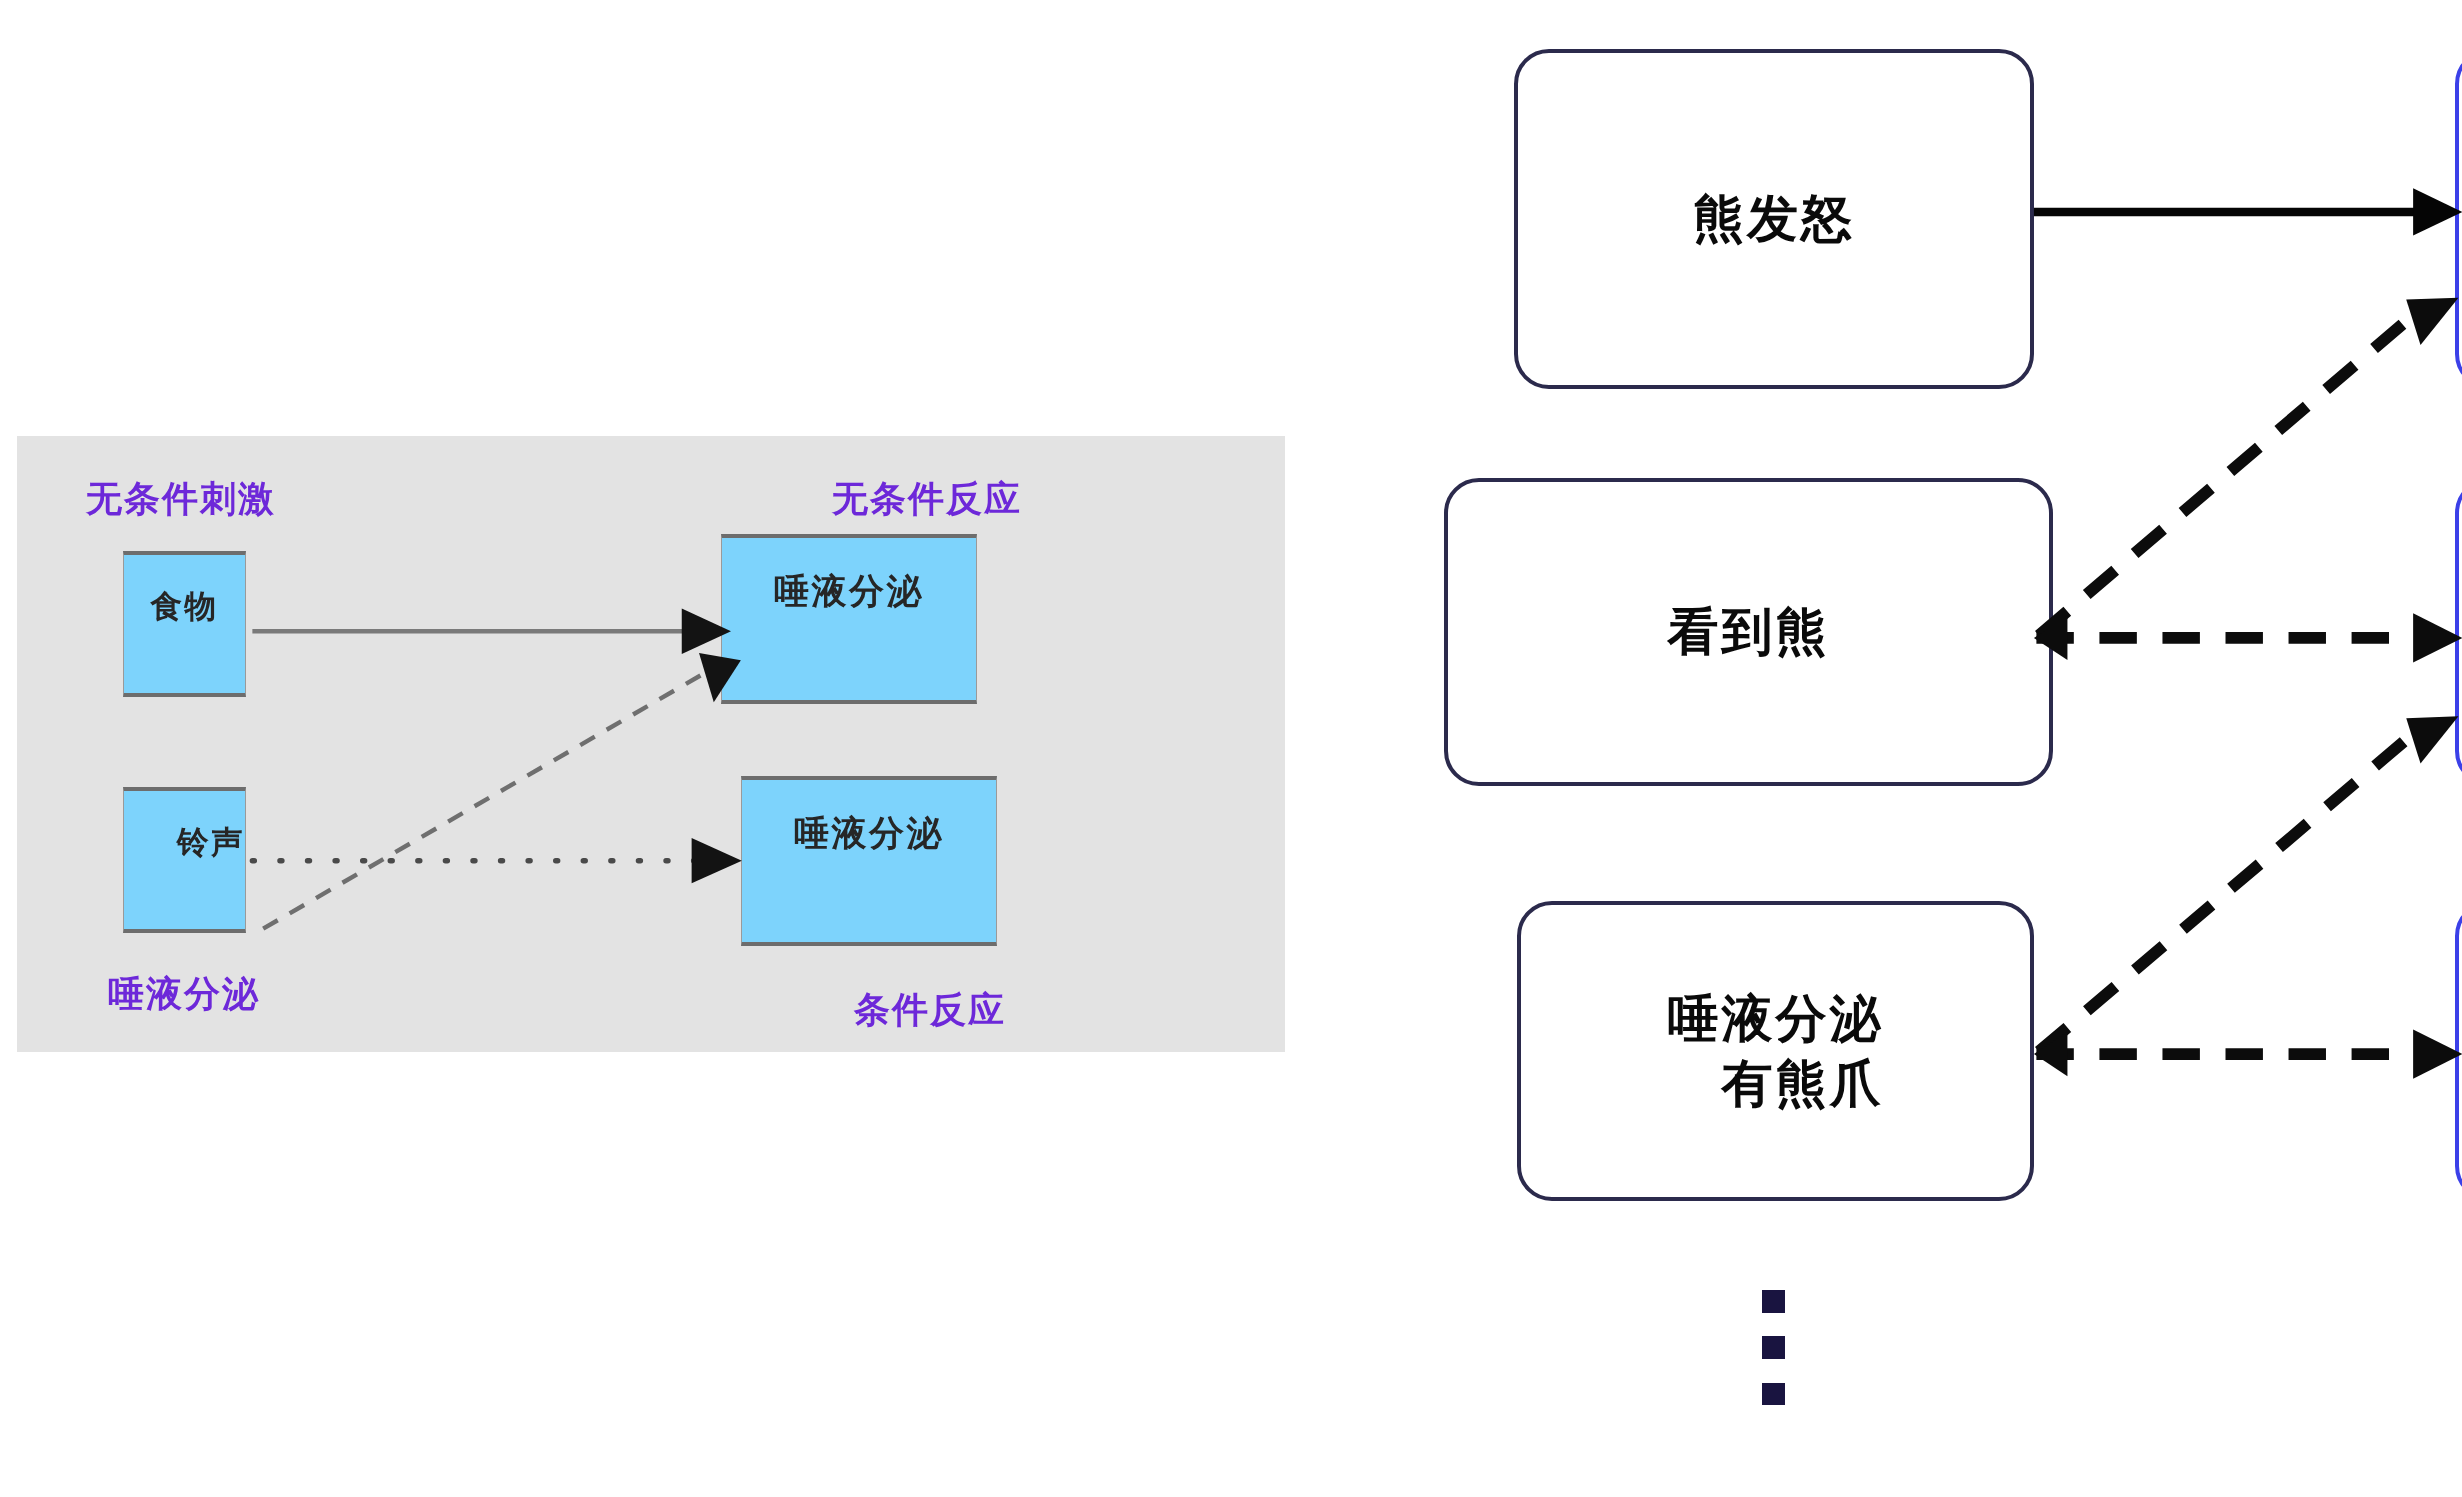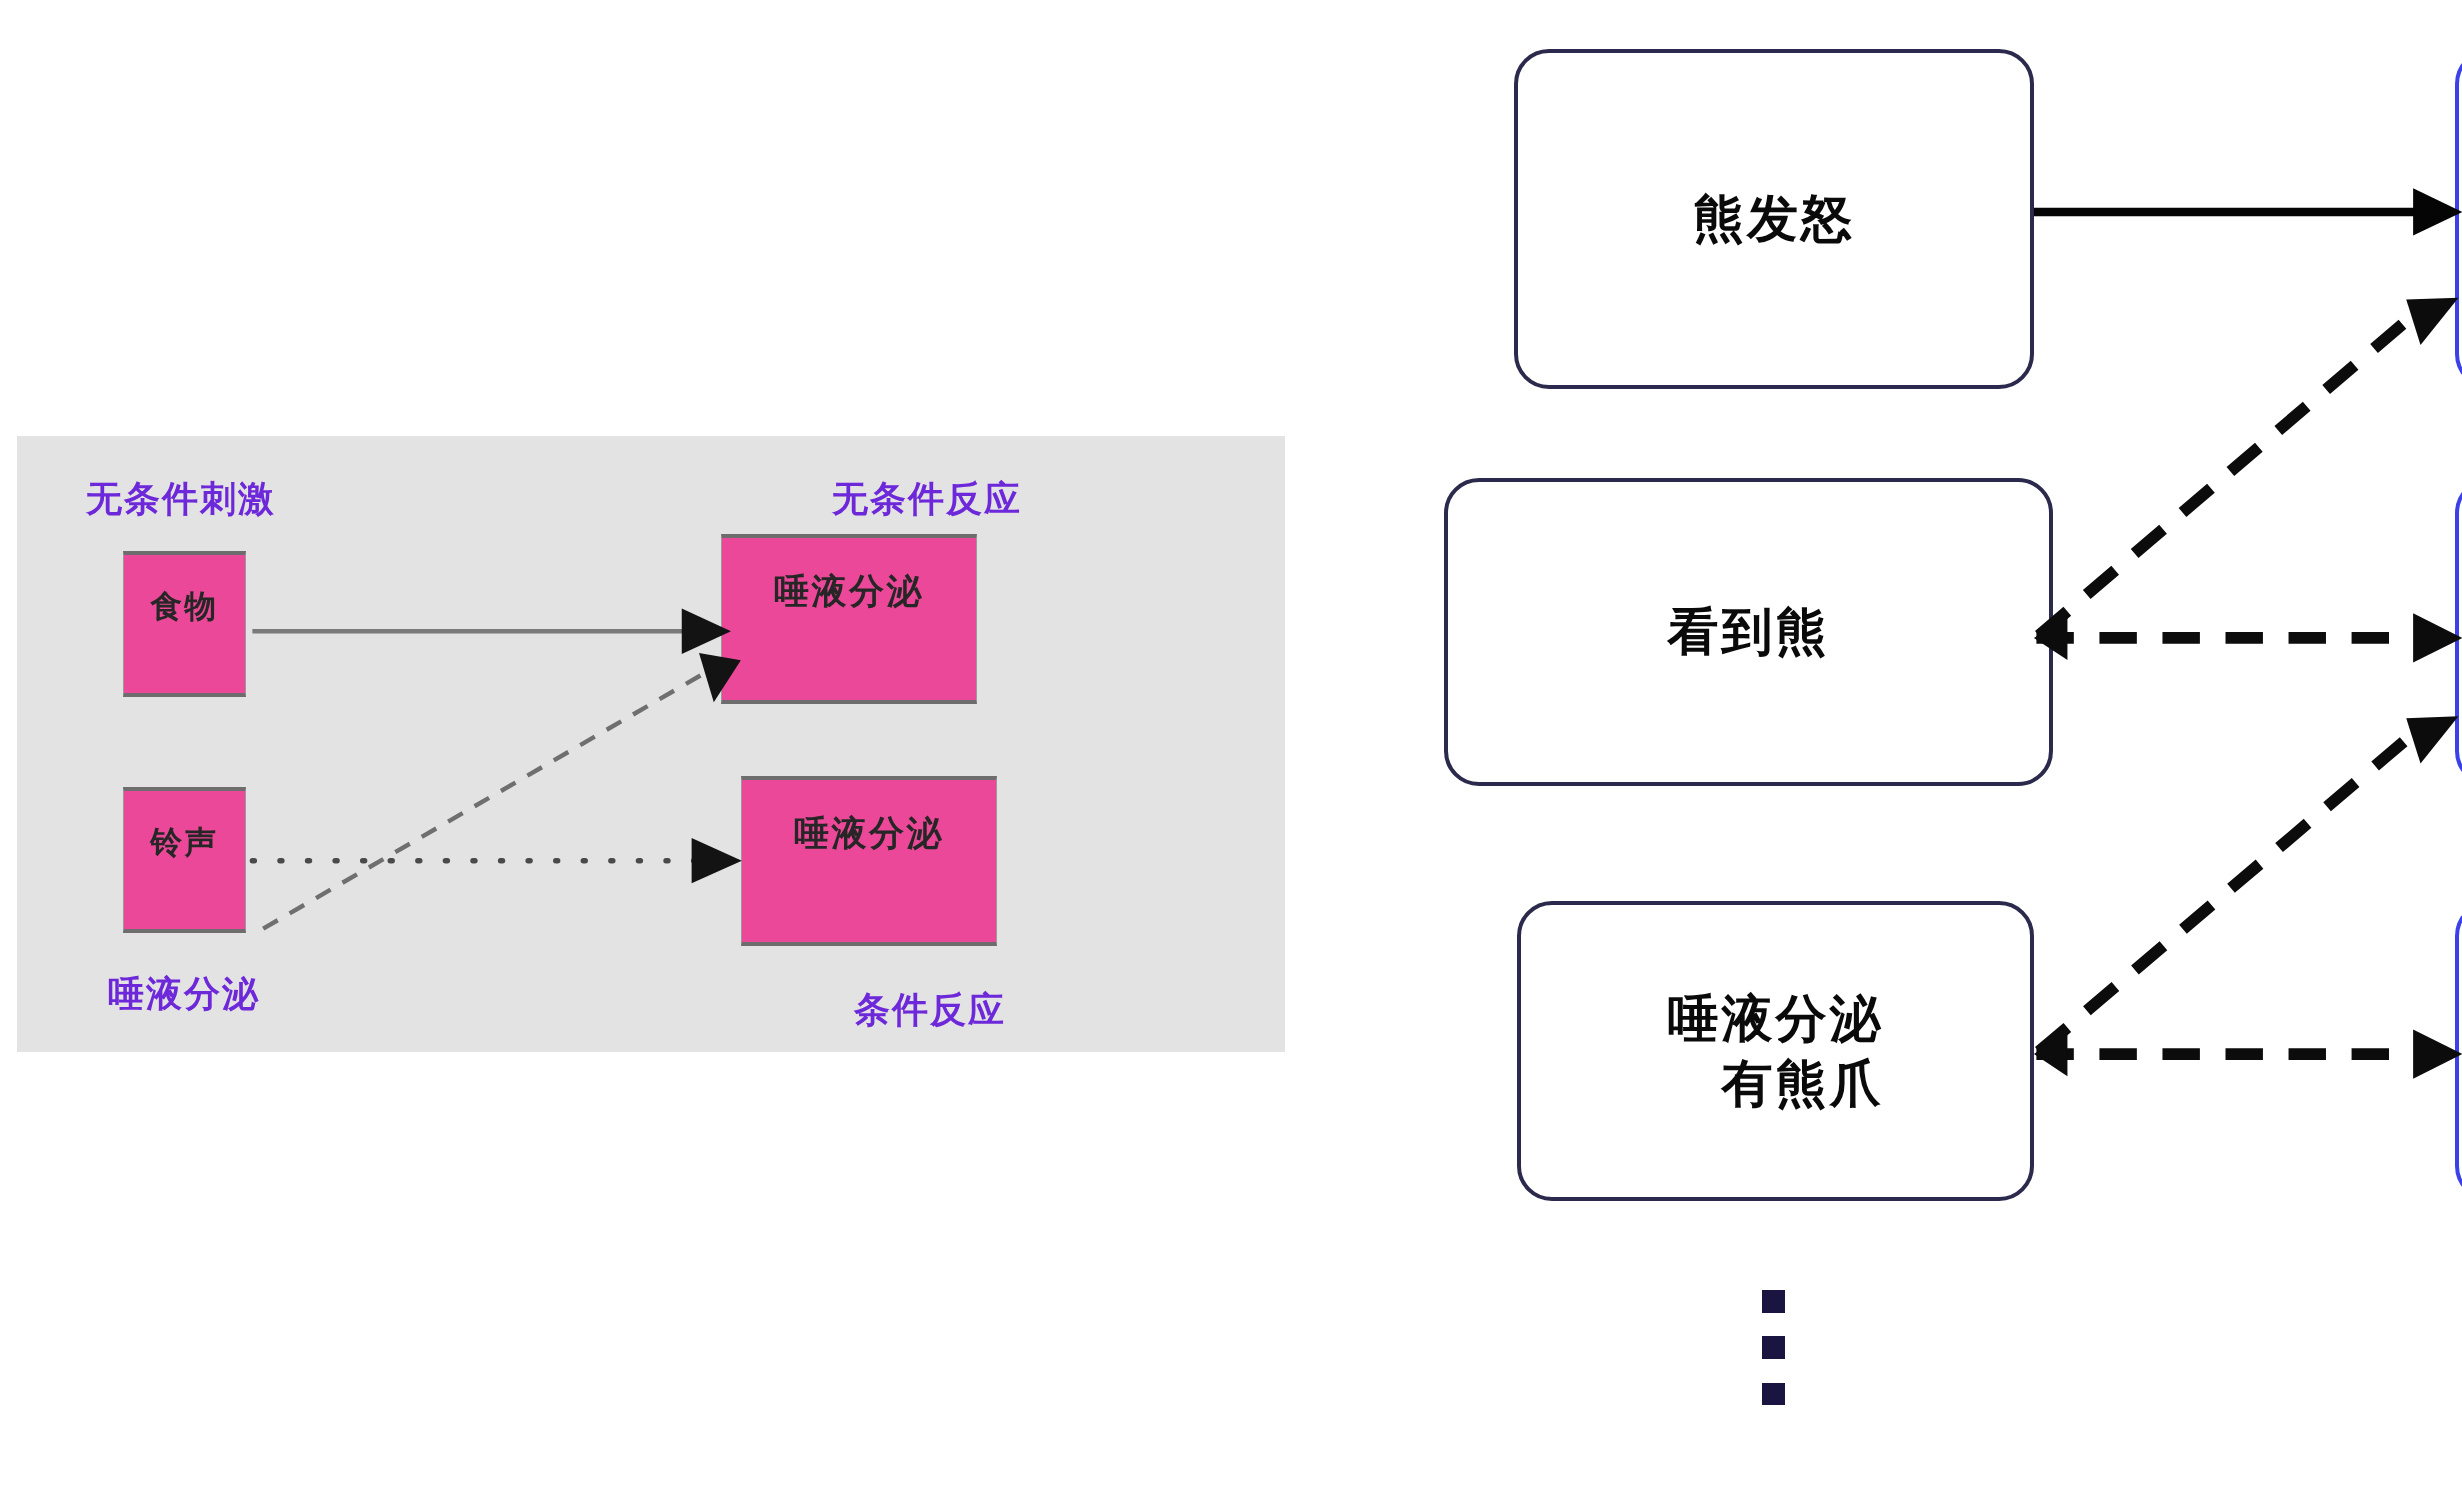--- a/index.html
+++ b/index.html
@@ -20,35 +20,35 @@
     font-family:"DejaVu Sans","Liberation Sans",sans-serif;
     font-size:36px;font-weight:700;color:#6d28d9;
     letter-spacing:2px;white-space:nowrap;
   }
   #cap-us {left:69px; top:39px;}
   #cap-ur {left:815px;top:39px;}
   #cap-cs {left:91px; top:534px;}
   #cap-cr {left:837px;top:534px;margin-top:16px;}
 
   .lp-box{
-    position:absolute;background:#ec4899;
+    position:absolute;background:#7dd3fc;
     border:1.5px solid #9a9a9a;
     border-top:4.4px solid #6d6d6d;
     border-bottom:4.4px solid #6d6d6d;
     box-sizing:border-box;
     display:flex;align-items:center;justify-content:center;
   }
   .lp-box span{
     font-family:"DejaVu Sans","Liberation Sans",sans-serif;
     font-size:31.5px;font-weight:700;color:#262626;letter-spacing:2.5px;
     white-space:nowrap;
     position:relative;top:-16.7px;
   }
   #box-food   {left:106px; top:115px; width:123px; height:146px;}
-  #box-bell   {left:106px; top:351px; width:123px; height:146px;}
+  #box-bell   {left:106px; top:351px; width:123px; height:146px;justify-content:flex-end;}
   #box-sal-1  {left:704px;top:98px; width:256px; height:170px;}
   #box-sal-2  {left:724px;top:340px; width:256px; height:170px;}
   #box-sal-1 span,#box-sal-2 span{top:-27.6px;font-size:35px;}
 
   
   .rl-box{
     position:absolute;background:#ffffff;box-sizing:border-box;
     border-radius:35px;
     display:flex;align-items:center;justify-content:center;
     text-align:right;

